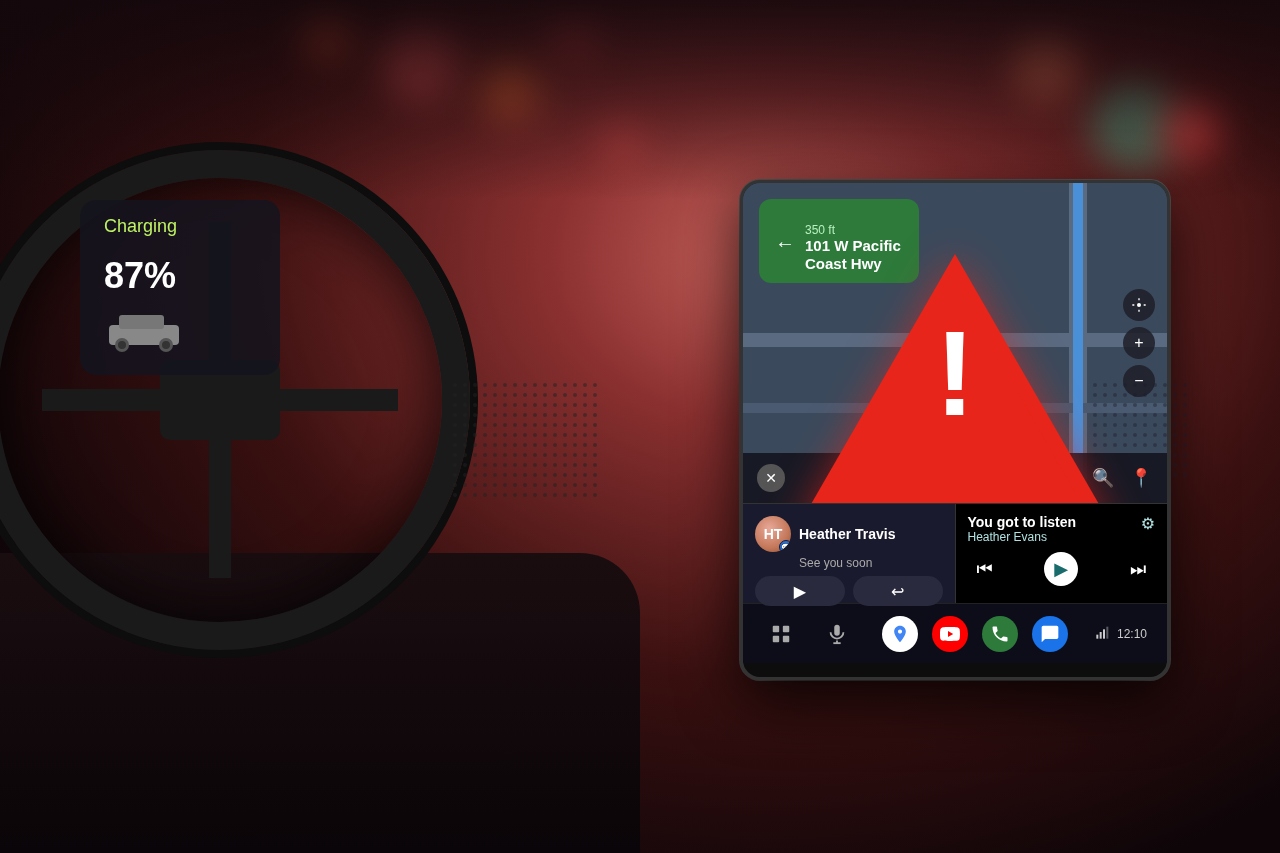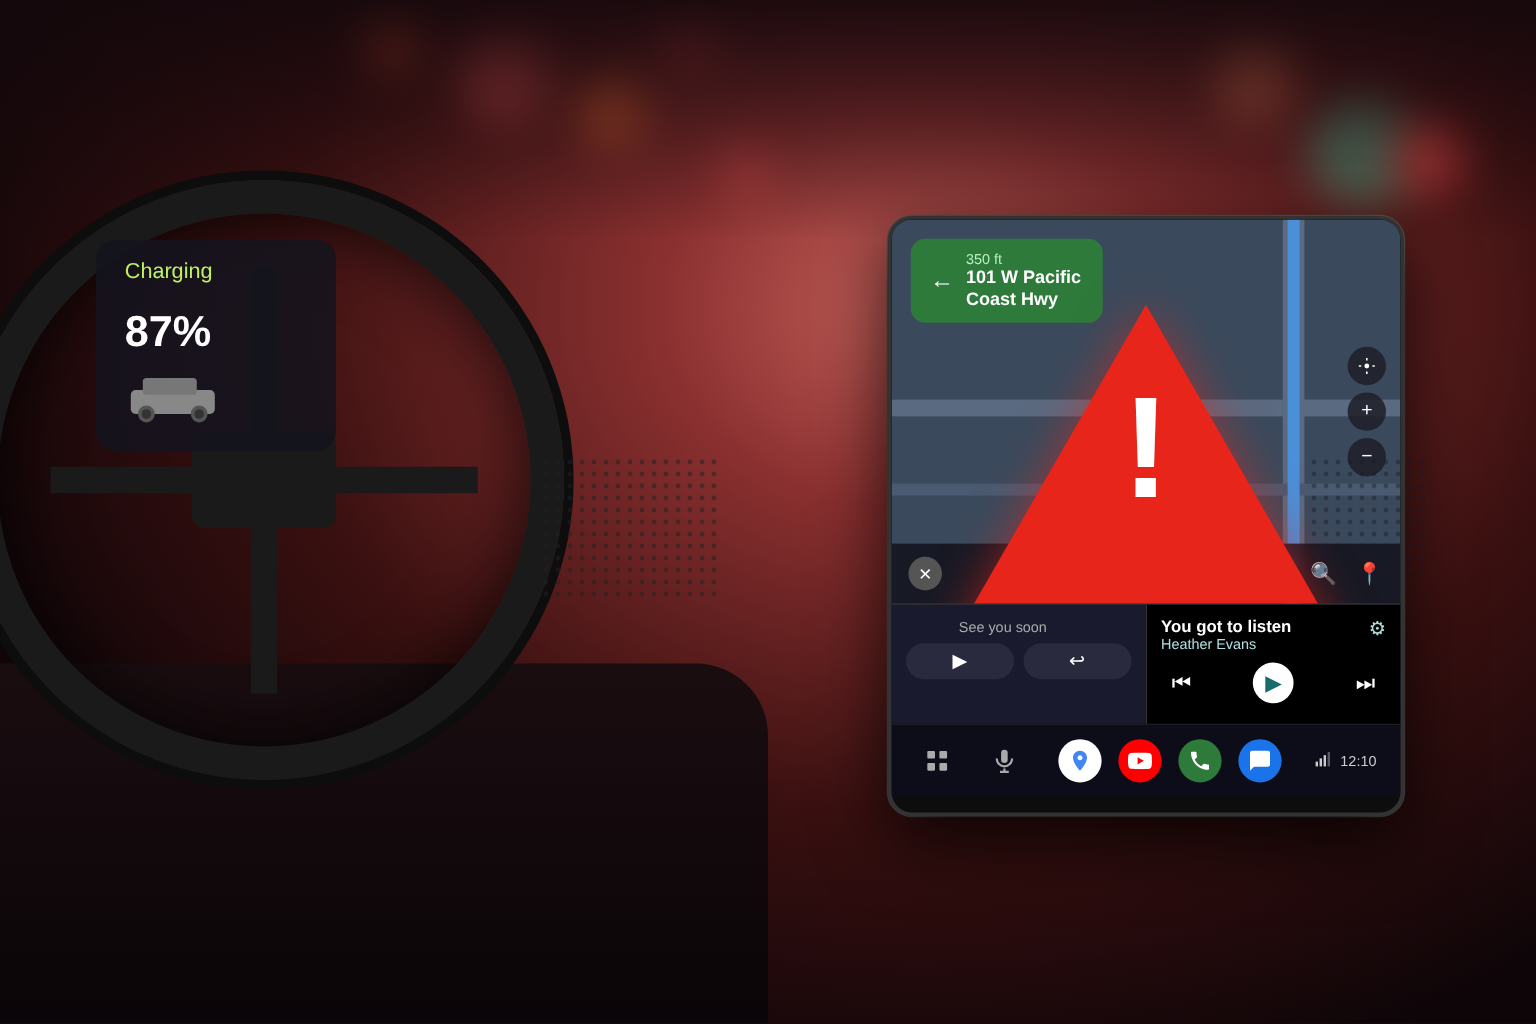--- a/index.html
+++ b/index.html
@@ -203,20 +203,21 @@
       min-width: 160px;
     }
 
     .nav-arrow {
       font-size: 20px;
       flex-shrink: 0;
     }
 
     .nav-text {
       line-height: 1.2;
+      margin-top: 14px;
     }
 
     .nav-distance {
       font-size: 12px;
       color: #b8f0c0;
     }
 
     .nav-street {
       font-size: 15px;
       font-weight: bold;
@@ -713,20 +714,27 @@
 
     <div class="warning-overlay">
       <div class="warning-triangle"></div>
       <span class="warning-exclamation">!</span>
     </div>
   </div>
 
   <div class="cards-section">
 
     <div class="message-card">
+      <div class="message-card-header">
+        <div class="avatar">
+          <div class="avatar-inner">HT</div>
+          <div class="msg-app-badge">💬</div>
+        </div>
+        <span class="msg-contact-name">Heather Travis</span>
+      </div>
       <div class="msg-preview">See you soon</div>
       <div class="message-card-actions">
         <div class="msg-action-btn">
           <span>▶</span>
         </div>
         <div class="msg-action-btn">
           <span>↩</span>
         </div>
       </div>
     </div>

